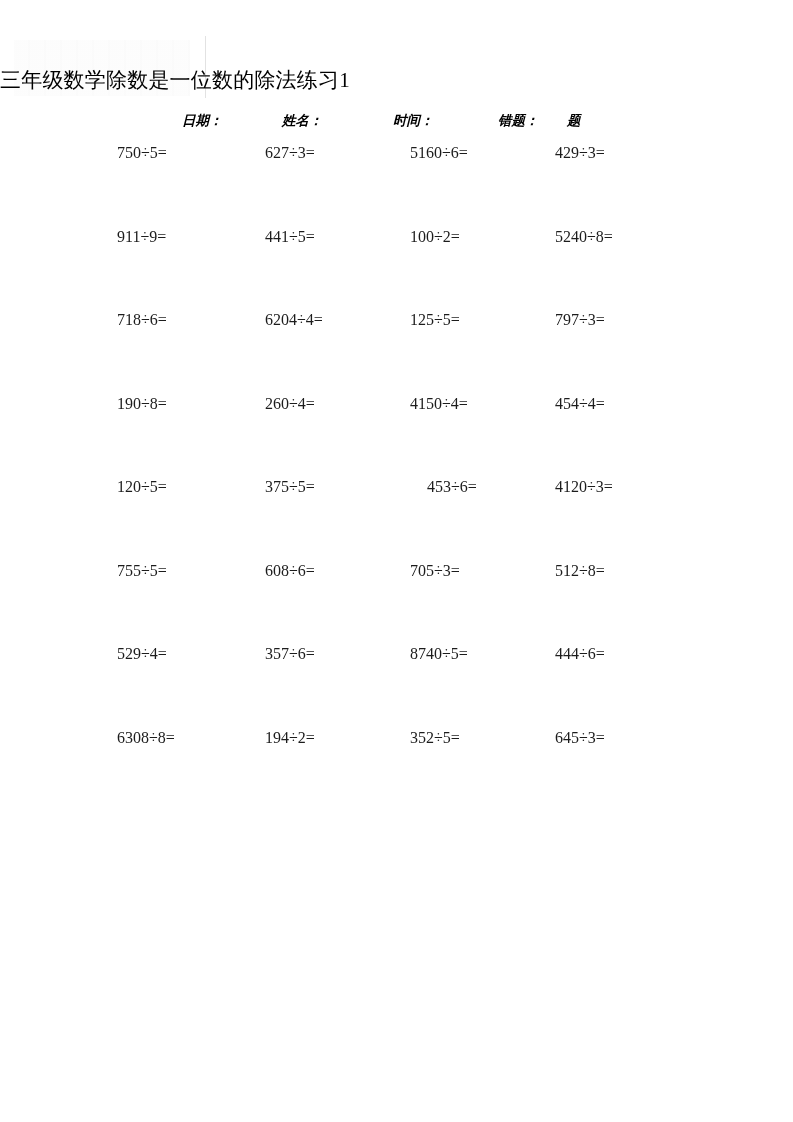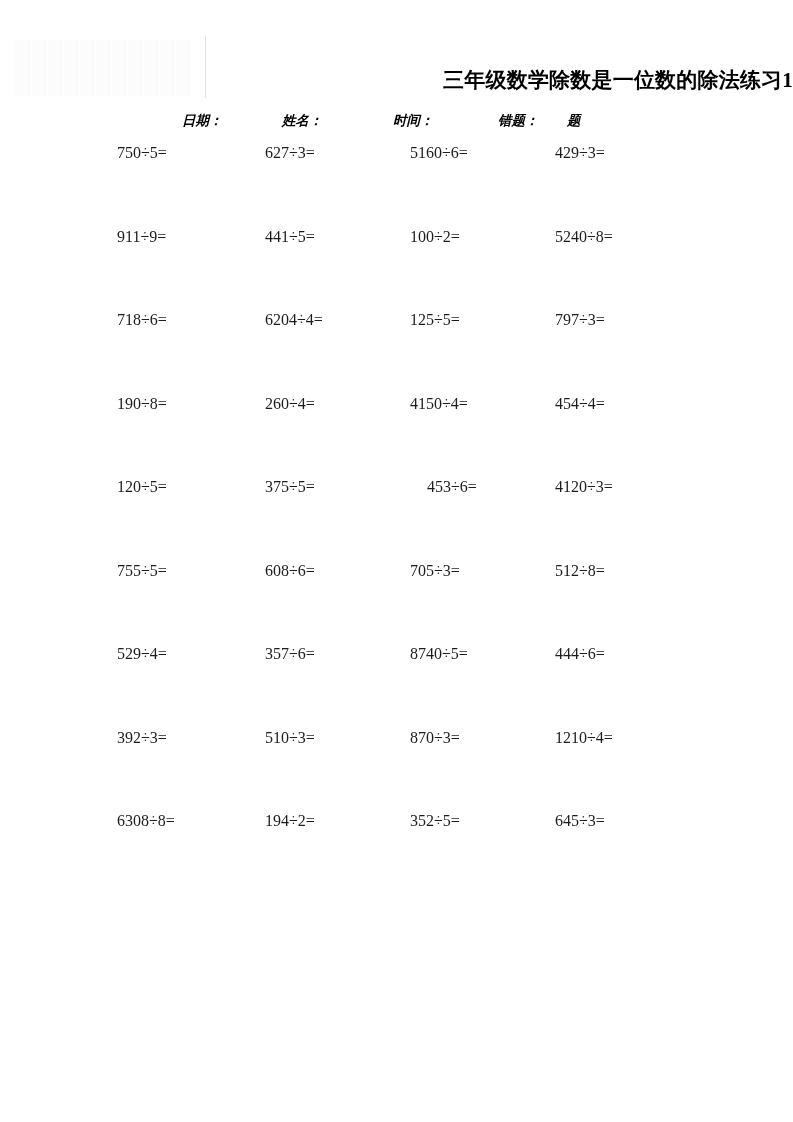--- a/index.html
+++ b/index.html
@@ -40,23 +40,23 @@
     height: 62px;
     background: #e2e2e2;
   }
 
   
   #title {
     position: absolute;
     left: 0;
     top: 66px;
     width: 793px;
-    text-align: right;
+    text-align: left;
     font-family: "Liberation Serif", serif;
-    font-weight: bold;
+    font-weight: normal;
     font-size: 21px;
     letter-spacing: 0.2px;
     white-space: nowrap;
     color: #000000;
   }
 
   
   #meta-row {
     position: absolute;
     left: 0;
@@ -159,24 +159,18 @@
       <span class="prob c2">705÷3=</span>
       <span class="prob c3">512÷8=</span>
     </div>
     <div class="prob-row">
       <span class="prob c0">529÷4=</span>
       <span class="prob c1">357÷6=</span>
       <span class="prob c2">8740÷5=</span>
       <span class="prob c3">444÷6=</span>
     </div>
     <div class="prob-row">
-      <span class="prob c0">392÷3=</span>
-      <span class="prob c1">510÷3=</span>
-      <span class="prob c2">870÷3=</span>
-      <span class="prob c3">1210÷4=</span>
-    </div>
-    <div class="prob-row">
       <span class="prob c0">6308÷8=</span>
       <span class="prob c1">194÷2=</span>
       <span class="prob c2">352÷5=</span>
       <span class="prob c3">645÷3=</span>
     </div>
   </div>
 
 </body></html>

